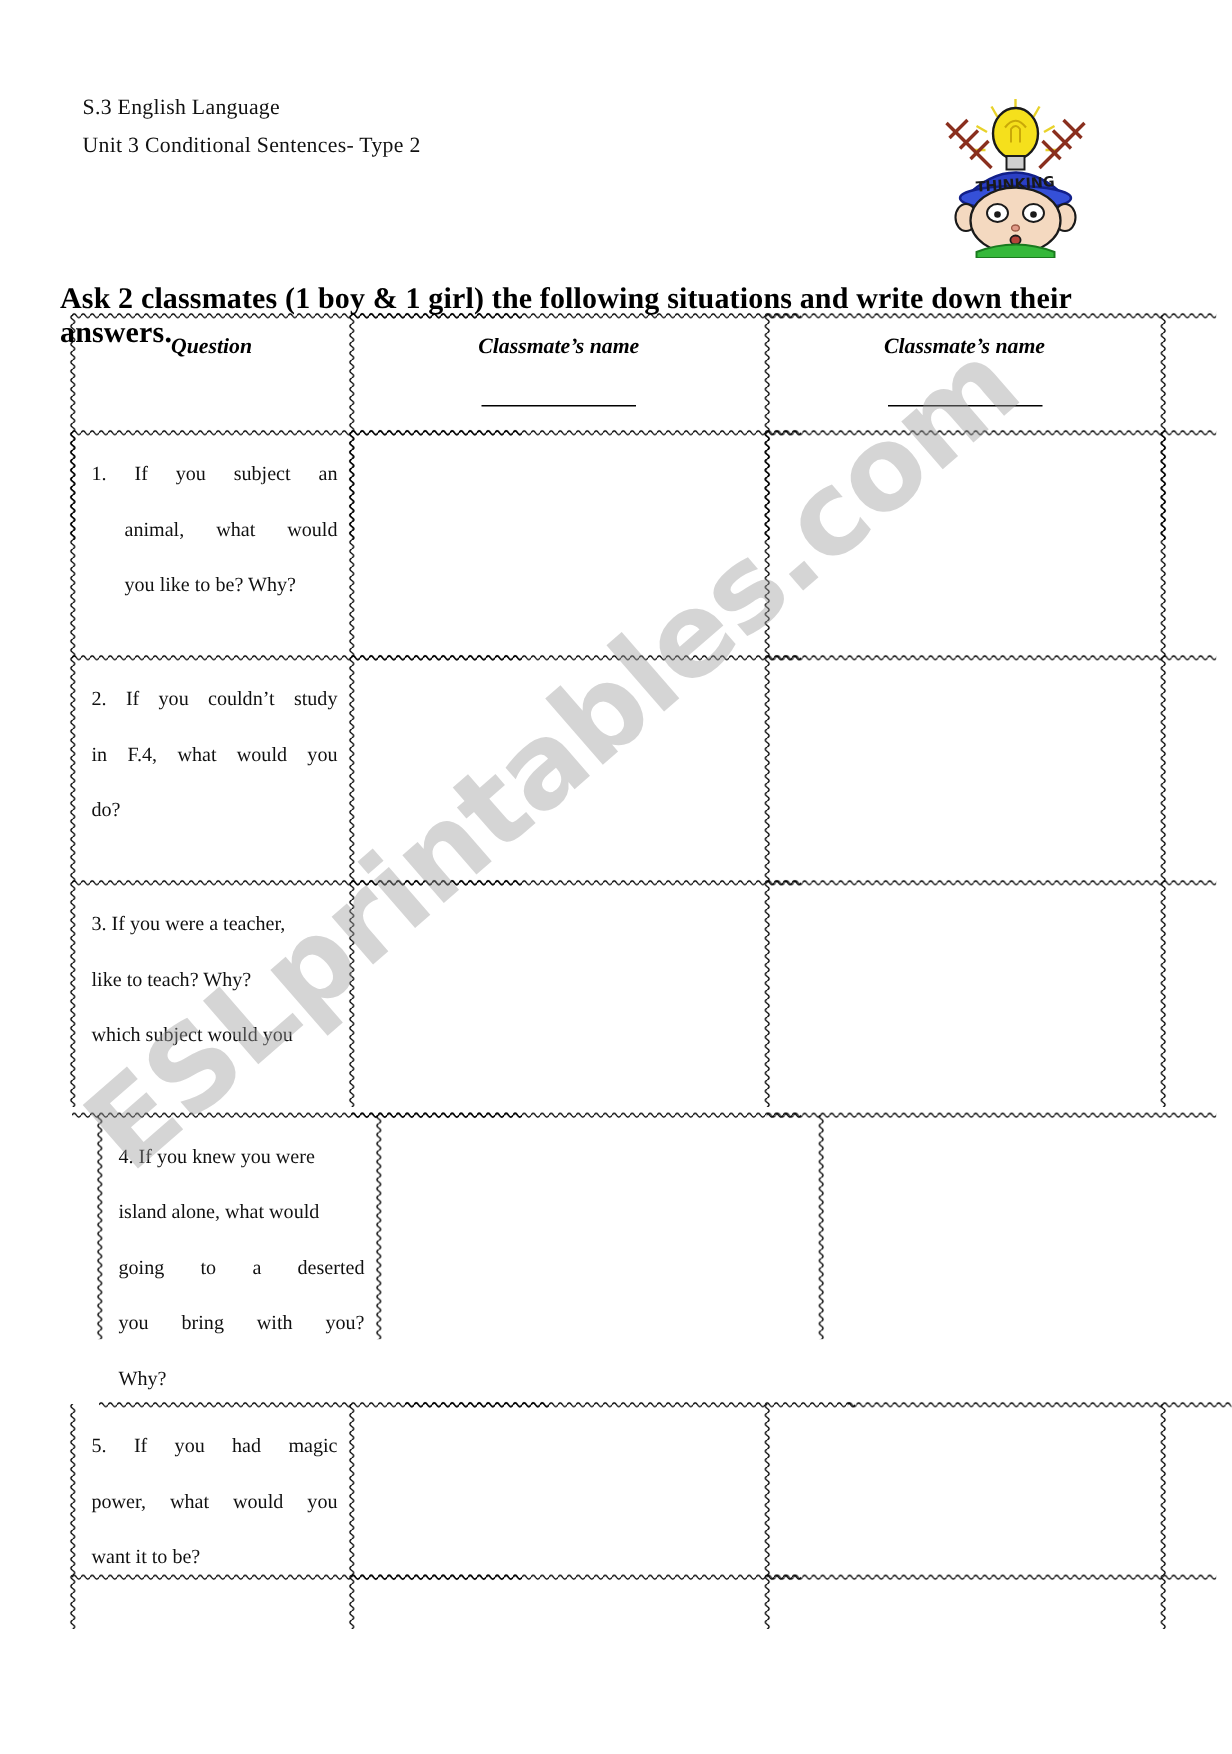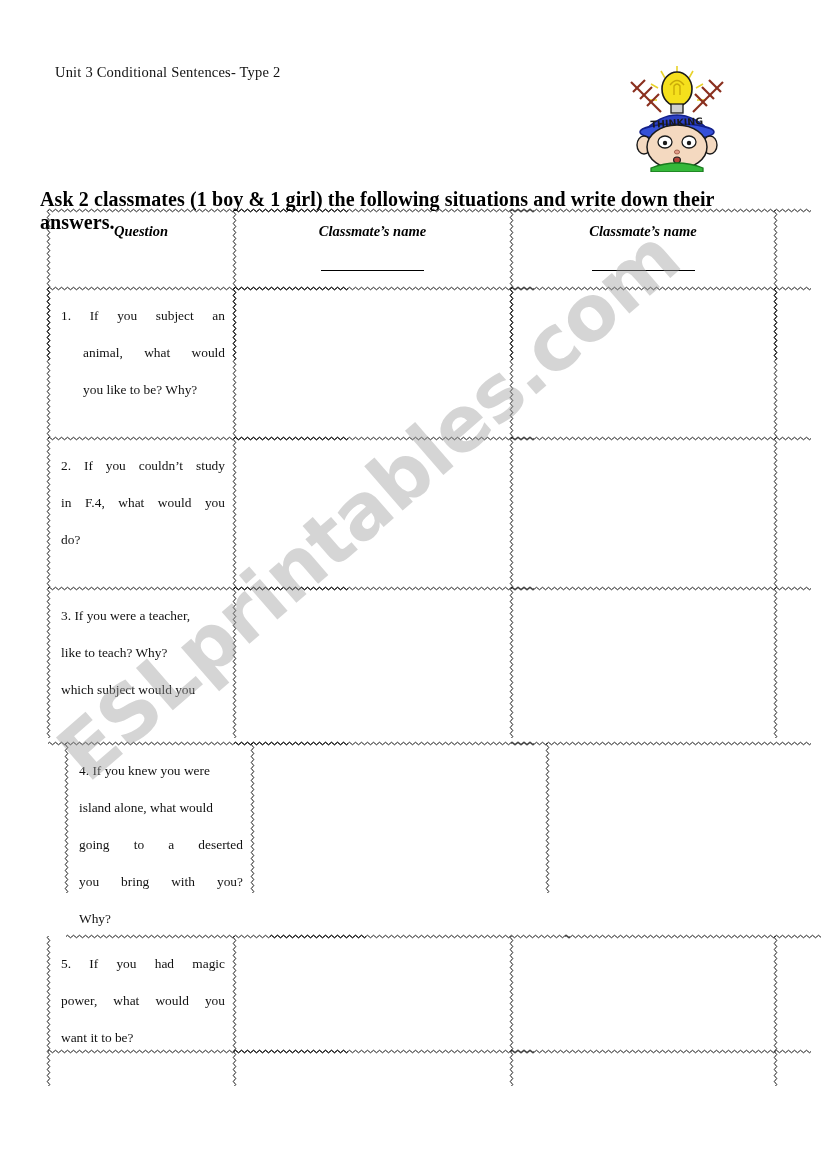--- a/index.html
+++ b/index.html
@@ -155,20 +155,21 @@
     font-size: 77px;
     color: rgba(155,155,155,0.42);
     white-space: nowrap;
     letter-spacing: -1px;
   }
 </style>
 </head>
 <body>
 
 <div class="doc-header">
+  <div class="line">S.3 English Language</div>
   <div class="line">Unit 3 Conditional Sentences- Type 2</div>
 </div>
 
 <div class="clipart">
   <svg width="120" height="110" viewBox="0 0 120 110" xmlns="http://www.w3.org/2000/svg">
 
     <g stroke="#e8d22a" stroke-width="1.6">
       <line x1="60" y1="4" x2="60" y2="12"></line>
       <line x1="44" y1="9" x2="48" y2="16"></line>
       <line x1="76" y1="9" x2="72" y2="16"></line>

